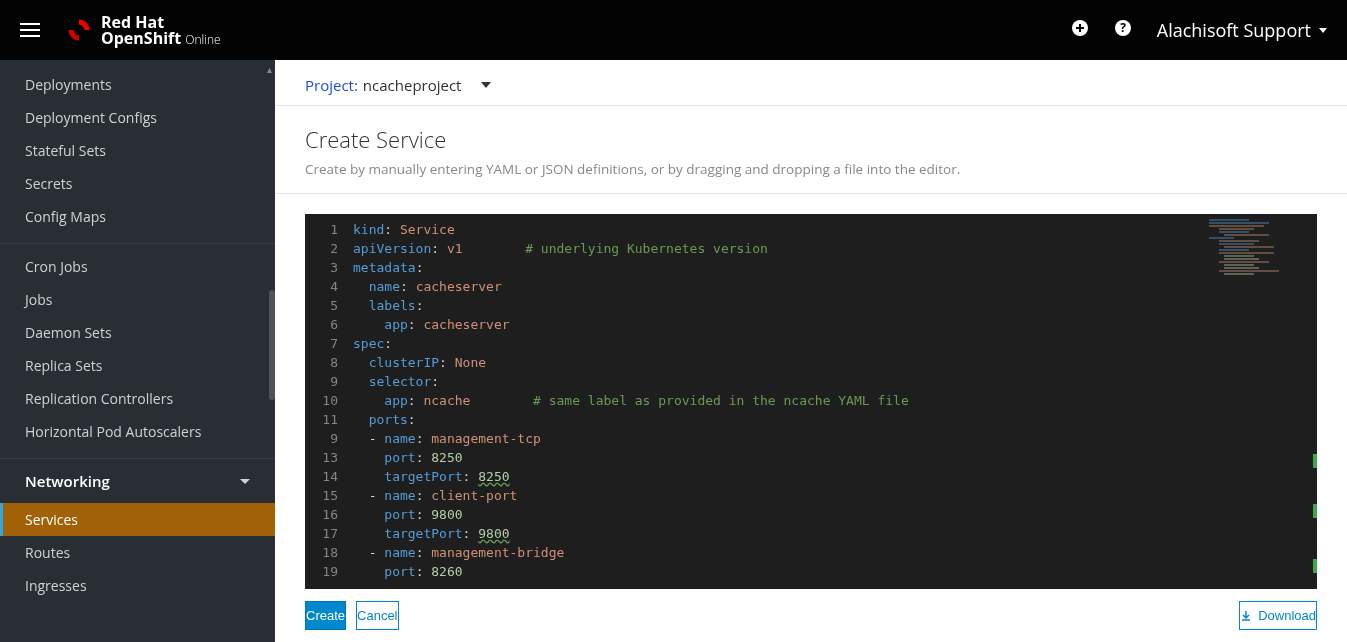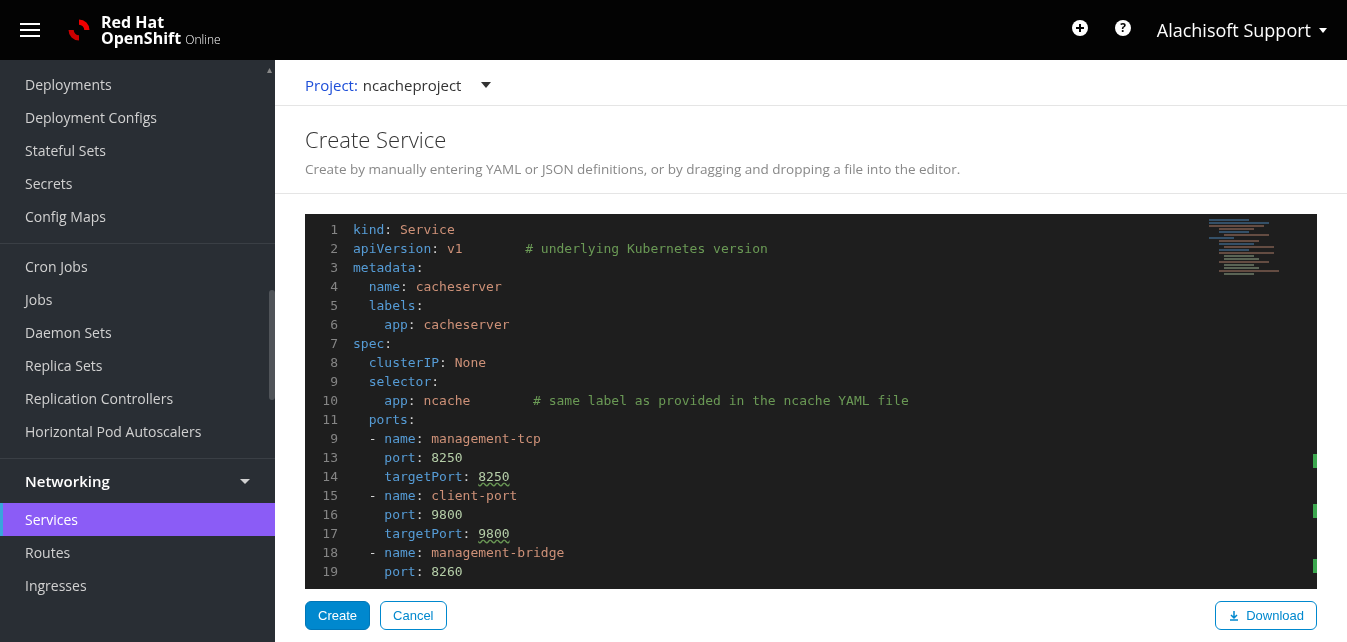--- a/index.html
+++ b/index.html
@@ -15,21 +15,21 @@
     .logo-sub { font-size: 12px; margin-top: 2px; }
     .top-right { margin-left: auto; display: flex; align-items: center; gap: 25px; }
     .icon-btn { color: #fff; cursor: pointer; font-size: 18px; }
     .user-menu { display: flex; align-items: center; gap: 8px; cursor: pointer; font-size: 18px; }
     .caret-down { width: 0; height: 0; border-left: 4px solid transparent; border-right: 4px solid transparent; border-top: 5px solid #fff; }
     
     .container { display: flex; height: calc(642px - 60px); }
     .sidebar { width: 275px; background: #292e34; color: #d1d1d1; overflow-y: auto; position: relative; }
     .sidebar::after { content: ""; position: absolute; right: 0; top: 230px; width: 6px; height: 110px; background: #505459; border-radius: 3px; }
     .nav-item { padding: 7px 25px; font-size: 14px; cursor: pointer; color: #d1d1d1; }
-    .nav-item.active { background: #8b5cf6; color: #fff; border-left: 3px solid #39a5dc; padding-left: 22px; }
+    .nav-item.active { background: #a16207; color: #fff; border-left: 3px solid #39a5dc; padding-left: 22px; }
     .nav-section { padding: 12px 25px; font-size: 15px; font-weight: 600; color: #fff; display: flex; align-items: center; justify-content: space-between; cursor: pointer; border-top: 1px solid #3a3f45; margin-top: 0px; }
     .nav-divider { border-top: 1px solid #3a3f45; margin-top: 10px; }
     .chev { width: 0; height: 0; border-left: 5px solid transparent; border-right: 5px solid transparent; border-top: 5px solid #d1d1d1; }
     .up-arrow { position: absolute; right: 3px; top: 2px; font-size: 10px; color: #888; }
     
     .main { flex: 1; background: #fff; display: flex; flex-direction: column; overflow: hidden; }
     .project-bar { padding: 15px 30px 10px; border-bottom: 1px solid #e5e5e5; display: flex; align-items: center; gap: 15px; font-size: 15px; }
     .proj-label { color: #1d4ed8; }
     .proj-name { color: #333; }
     .proj-caret { width: 0; height: 0; border-left: 5px solid transparent; border-right: 5px solid transparent; border-top: 6px solid #333; margin-left: 5px; cursor: pointer; }
@@ -50,21 +50,21 @@
     .minimap-indicator3 { position: absolute; right: 0; top: 345px; width: 4px; height: 14px; background: #3ba74e; }
     
     .k-key { color: #569cd6; }
     .k-str { color: #ce9178; }
     .k-num { color: #b5cea8; }
     .k-cmt { color: #6a9955; }
     .k-punc { color: #d4d4d4; }
     .underline { text-decoration: underline; text-decoration-style: wavy; text-decoration-color: #6a9955; }
     
     .footer { padding: 12px 30px; display: flex; align-items: center; gap: 10px; background: #fff; }
-    .btn { padding: 6px 12px; font-size: 13px; border-radius: 6px; cursor: pointer; border: 1px solid; }
+    .btn { padding: 6px 0; font-size: 13px; border-radius: 0; cursor: pointer; border: 1px solid; }
     .btn-primary { background: #0088ce; border-color: #0076b7; color: #fff; }
     .btn-default { background: #fff; border-color: #0088ce; color: #0088ce; }
     .btn-download { margin-left: auto; display: flex; align-items: center; gap: 6px; }
     .dl-icon { width: 12px; height: 12px; }
   </style>
 </head>
 <body>
 
 <div class="top-bar">
   <div class="hamburger">

